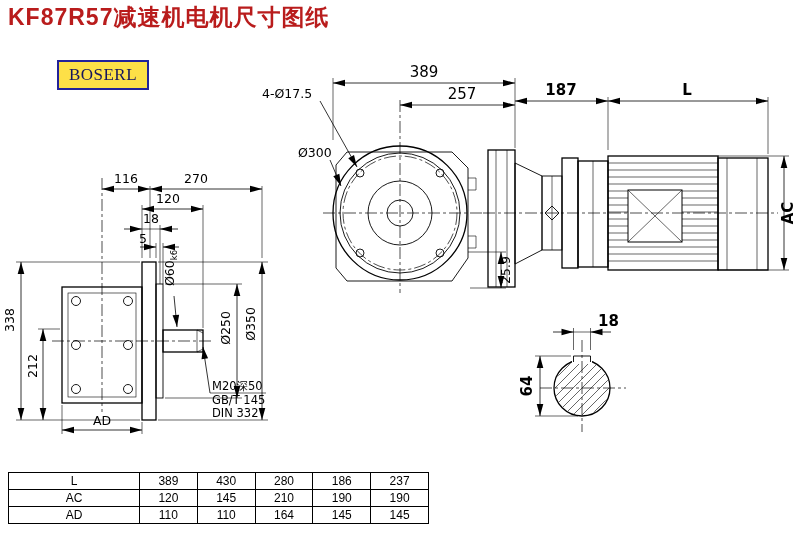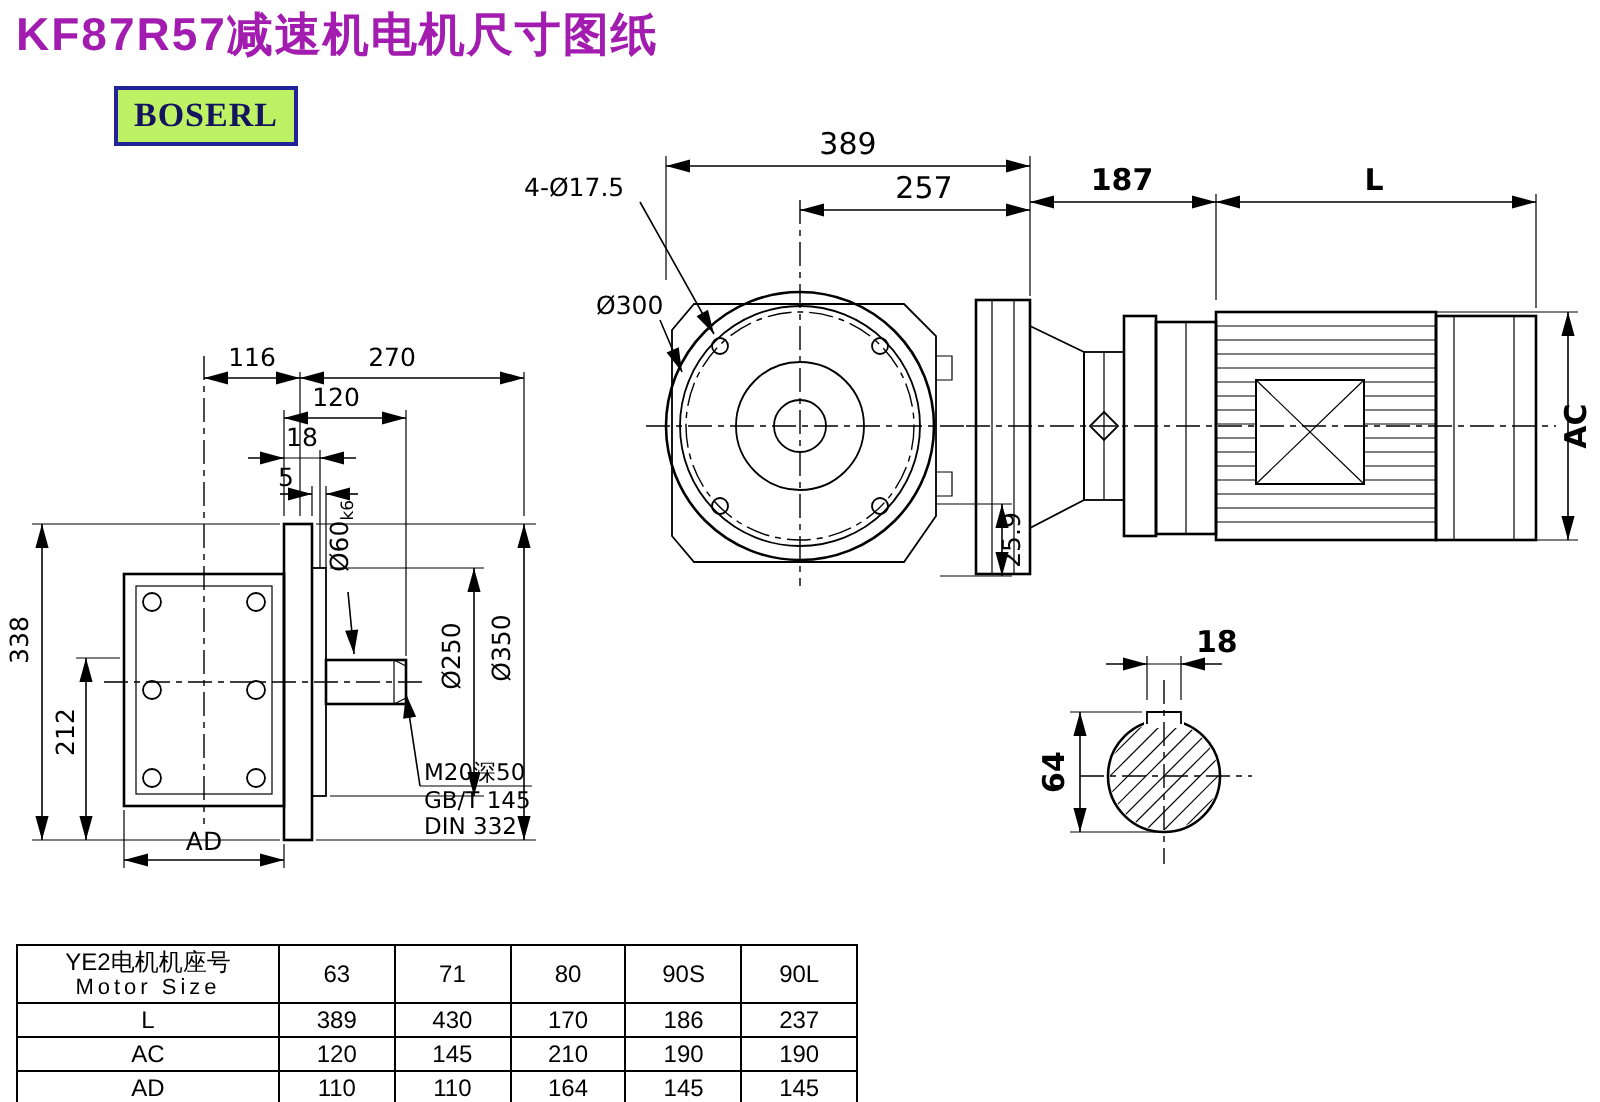--- a/index.html
+++ b/index.html
@@ -1,21 +1,21 @@
 <!DOCTYPE html>
 <html><head>
 <meta charset="utf-8">
 <style>
   html,body{margin:0;padding:0}
   body{width:800px;height:551px;position:relative;background:#fff;overflow:hidden;
        font-family:"Liberation Sans",sans-serif;color:#000}
-  .title{position:absolute;left:8px;top:2px;font-size:23px;font-weight:700;color:#a21caf;letter-spacing:1px;white-space:nowrap}
-  .logo{position:absolute;left:57px;top:43px;width:88px;height:26px;border:2px solid #22229a;
-        display:flex;align-items:center;justify-content:center;background:#bef264;
-        font-family:"Liberation Serif",serif;font-weight:700;font-size:17px;color:#14145e;letter-spacing:.5px}
+  .title{position:absolute;left:8px;top:2px;font-size:23px;font-weight:700;color:#b91c1c;letter-spacing:1px;white-space:nowrap}
+  .logo{position:absolute;left:57px;top:60px;width:88px;height:26px;border:2px solid #22229a;
+        display:flex;align-items:center;justify-content:center;background:#fde047;
+        font-family:"Liberation Serif",serif;font-weight:400;font-size:17px;color:#14145e;letter-spacing:.5px}
   svg.draw{position:absolute;left:0;top:0}
   .s1{stroke:#000;stroke-width:1.3;fill:none}
   .s2{stroke:#000;stroke-width:.9;fill:none}
   .thin{stroke:#000;stroke-width:.6;fill:none}
   .cl{stroke:#000;stroke-width:.7;fill:none;stroke-dasharray:12 3 3 3}
   .dim{stroke:#000;stroke-width:.8;fill:none}
   .hatch{stroke:#000;stroke-width:.6}
   text{fill:#000}
   .d{font:12.5px "DejaVu Sans",sans-serif}
   .db{font:15px "DejaVu Sans",sans-serif}
@@ -237,36 +237,25 @@
 
     <line class="thin" x1="571" y1="356" x2="535" y2="356"></line>
     <line class="thin" x1="578" y1="416" x2="535" y2="416"></line>
     <line class="dim" x1="540" y1="356" x2="540" y2="416" marker-start="url(#arr)" marker-end="url(#arr)"></line>
     <text class="dbb" text-anchor="middle" transform="rotate(-90 532 386)" x="532" y="386">64</text>
   </g>
 </svg>
 
 <table class="spec">
   <tbody>
-      <tr class="head">
-    <td class="hd">
-      <div class="hcn">YE2电机机座号</div>
-      <div class="hen">Motor Size</div>
-    </td>
-    <td>63</td>
-    <td>71</td>
-    <td>80</td>
-    <td>90S</td>
-    <td>90L</td>
-  </tr>
   <tr>
     <td class="hd">L</td>
     <td>389</td>
     <td>430</td>
-    <td>170</td>
+    <td>280</td>
     <td>186</td>
     <td>237</td>
   </tr>
   <tr>
     <td class="hd">AC</td>
     <td>120</td>
     <td>145</td>
     <td>210</td>
     <td>190</td>
     <td>190</td>

